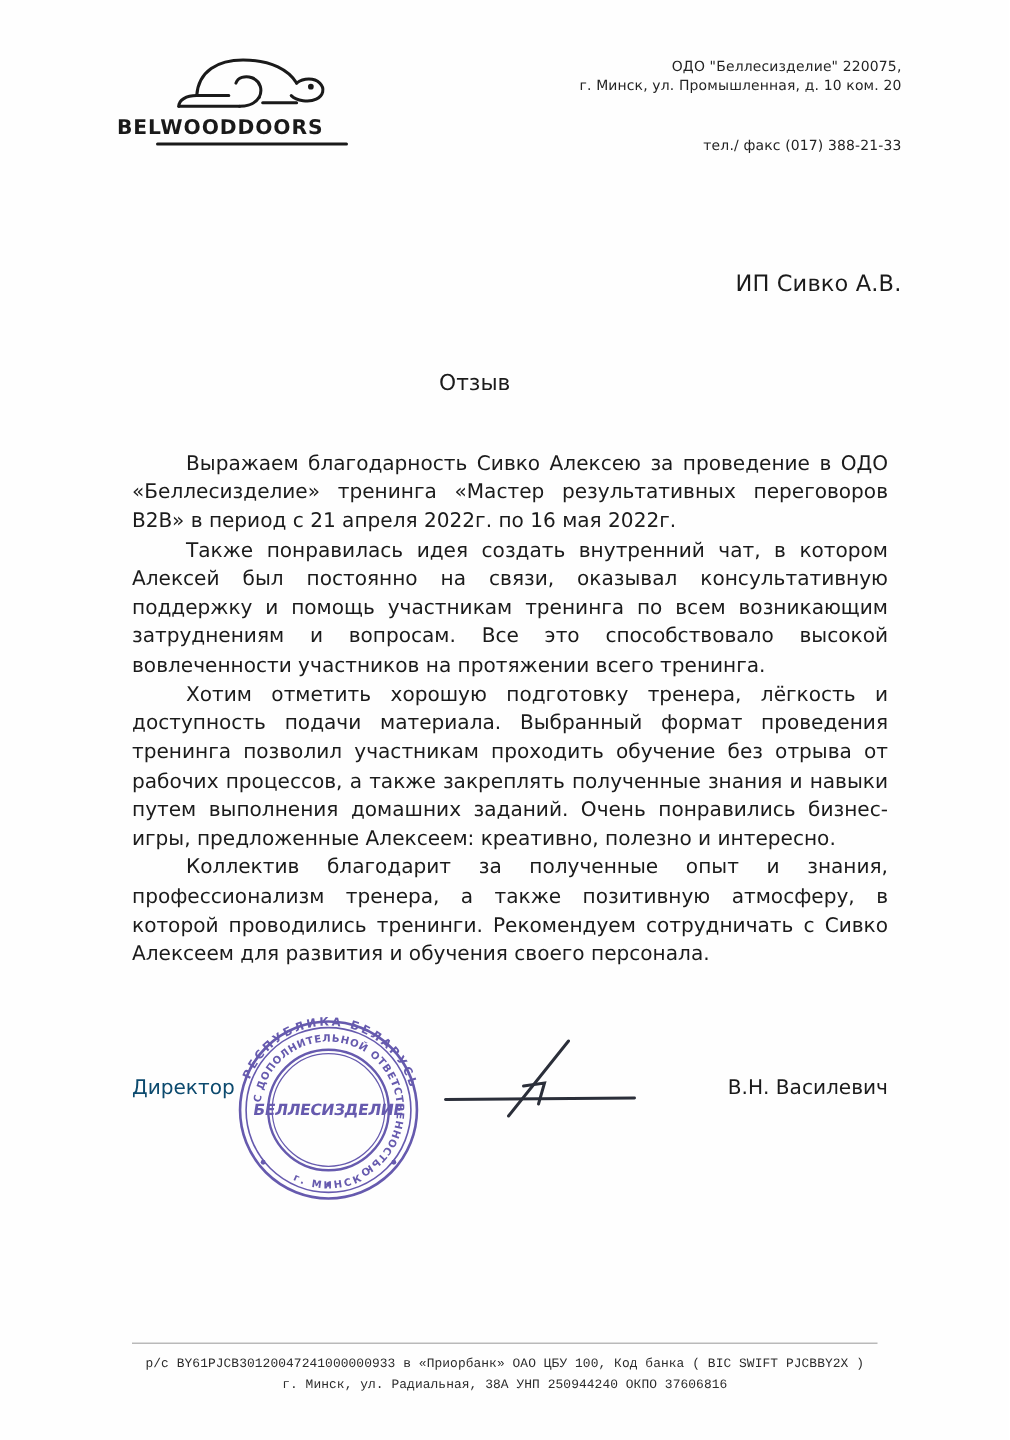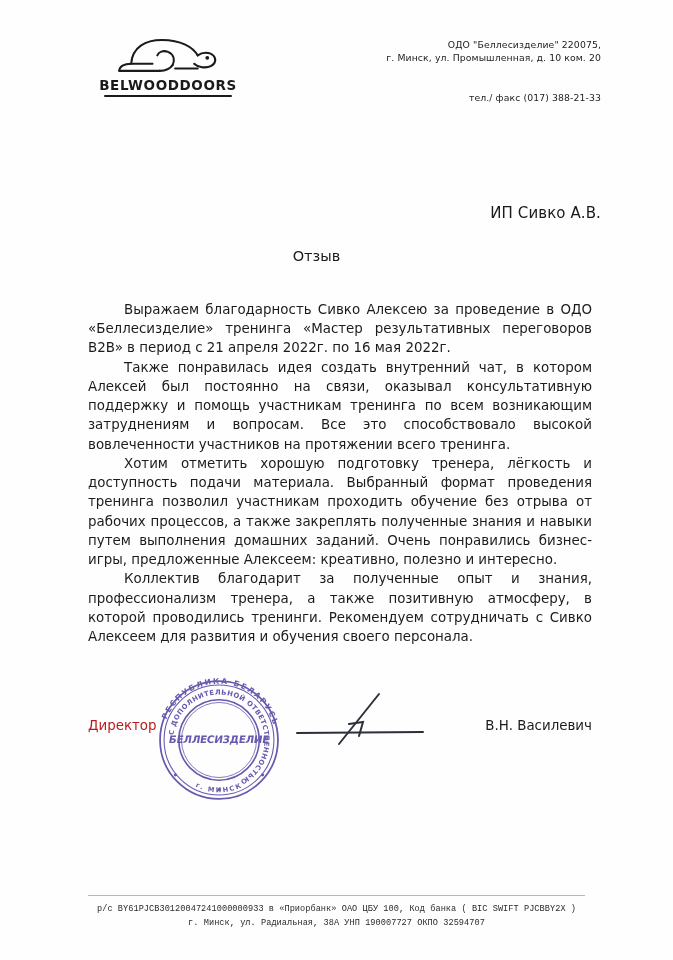--- a/index.html
+++ b/index.html
@@ -30,21 +30,20 @@
     left: 0;
     right: 0;
     height: 85px;
   }
 
   .logo-block {
     position: absolute;
     left: 78px;
     top: 0;
     width: 180px;
-    text-align: center;
   }
   .logo-mark {
     width: 120px;
     height: 44px;
     margin: 0 auto;
     display: block;
   }
   .logo-word {
     font-family: "DejaVu Sans", "Liberation Sans", sans-serif;
     font-size: 13.5px;
@@ -73,21 +72,21 @@
     letter-spacing: 0.1px;
   }
   .company-contacts .phone {
     margin-top: 26px;
     font-size: 9.3px;
   }
 
   
   .addressee {
     position: absolute;
-    top: 204px;
+    top: 180px;
     right: 72px;
     font-size: 15px;
     color: #1b1b1b;
     letter-spacing: 0.1px;
   }
 
   .doc-title {
     position: absolute;
     top: 248px;
     left: 0;
@@ -123,21 +122,21 @@
     top: 712px;
     left: 88px;
     width: 504px;
     height: 30px;
   }
   .sig-role {
     position: absolute;
     left: 0;
     top: 6px;
     font-size: 13.4px;
-    color: #b91c1c;
+    color: #0c4a6e;
   }
   .sig-name {
     position: absolute;
     right: 0;
     top: 6px;
     font-size: 13.4px;
     color: #1b1b1b;
   }
 
   .sig-scribble {
@@ -259,16 +258,16 @@
         <path d="M46 58 L86 8"></path>
         <path d="M56 38 L70 36 L66 50"></path>
       </g>
     </svg>
     <div class="sig-name">В.Н. Василевич</div>
   </div>
 
   <div class="footer">
     <div class="footer-rule"></div>
     <div class="footer-line">р/с BY61PJCB30120047241000000933 в «Приорбанк» ОАО ЦБУ 100, Код банка ( BIC SWIFT PJCBBY2X )</div>
-    <div class="footer-line">г. Минск, ул. Радиальная, 38А УНП 190007727   ОКПО 32594707</div>
+    <div class="footer-line">г. Минск, ул. Радиальная, 38А УНП 250944240   ОКПО 37606816</div>
   </div>
 
 </div>
 
 </body></html>

